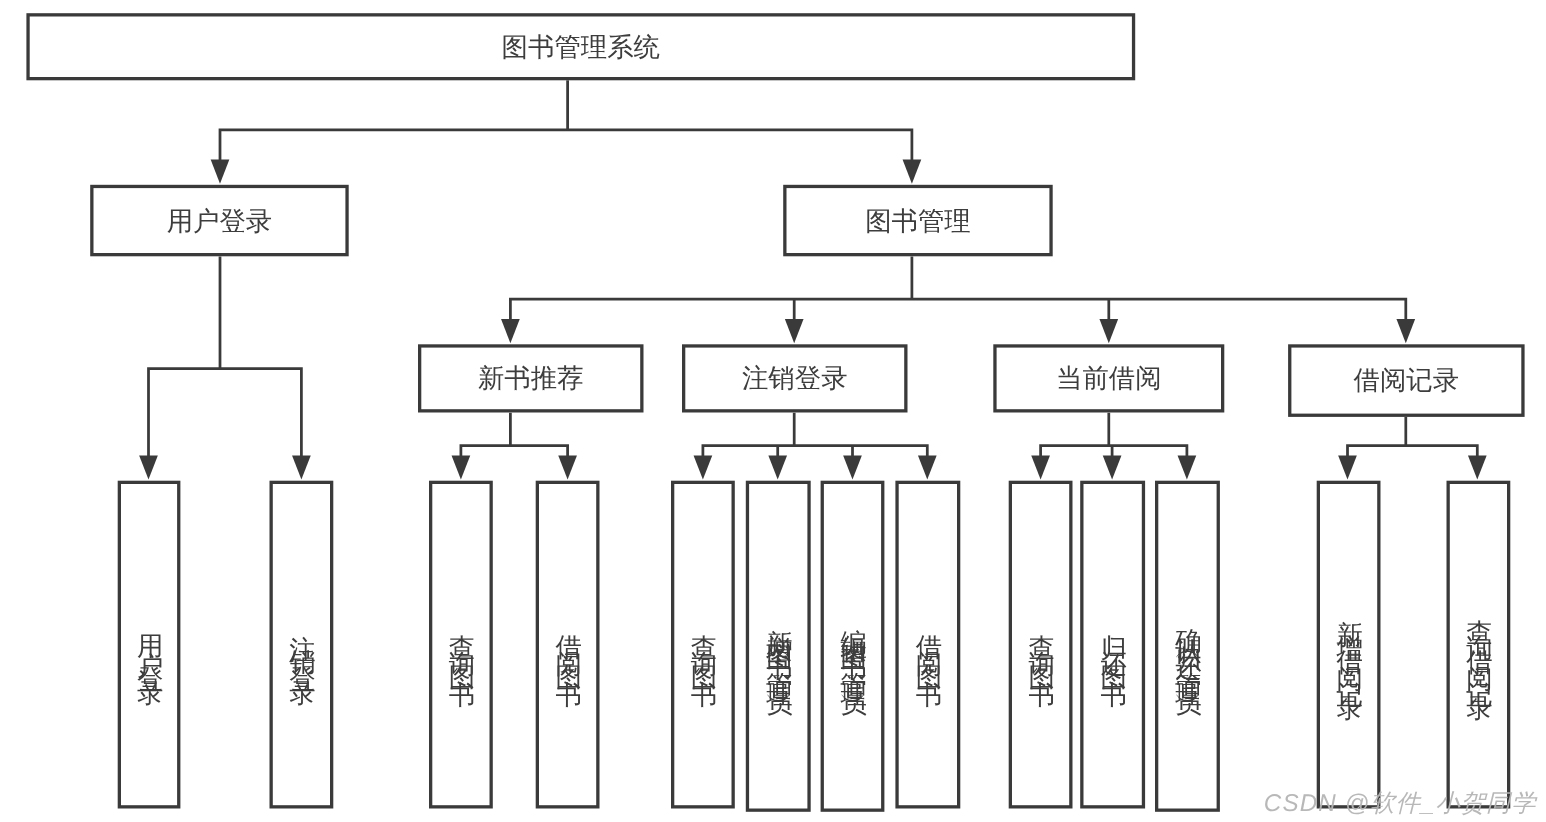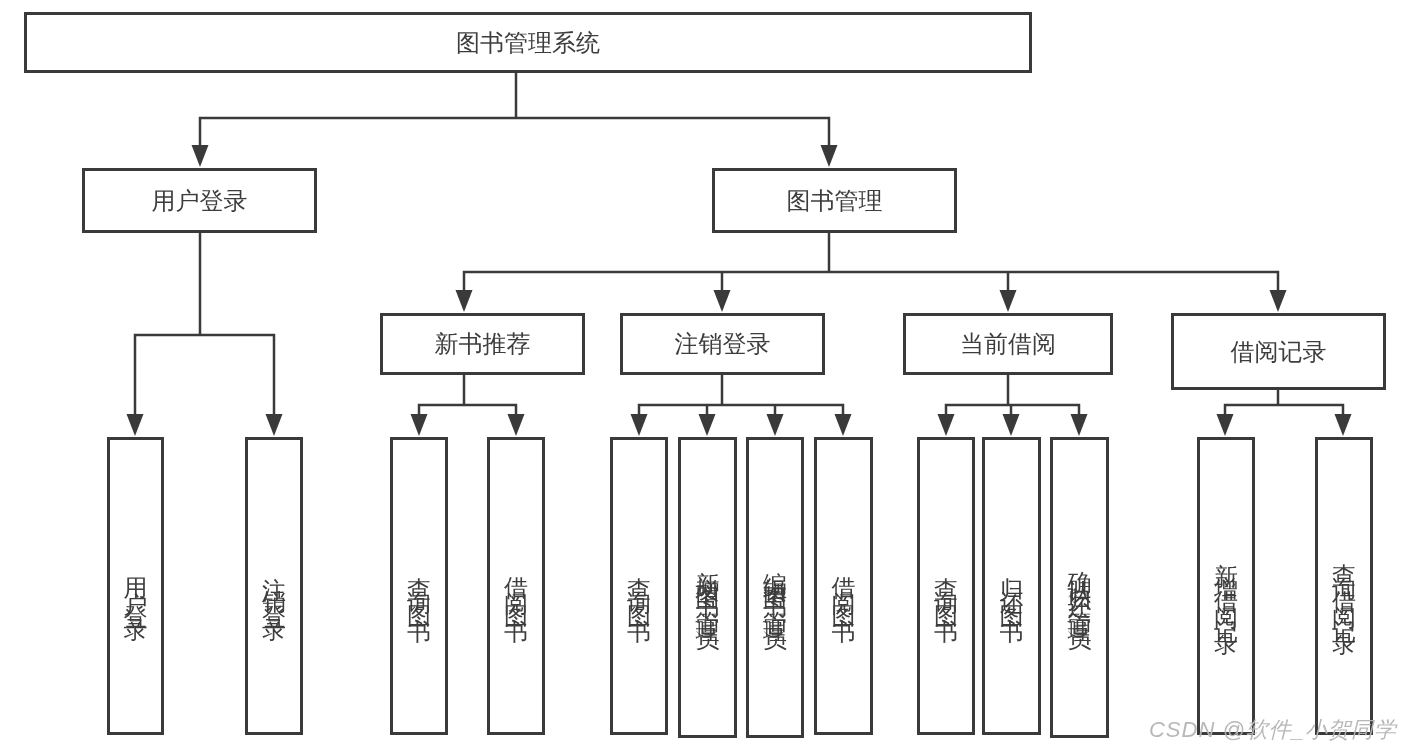--- a/index.html
+++ b/index.html
@@ -116,21 +116,21 @@
   </svg>
 
   <div class="node" style="left:24px; top:12px; width:1008px; height:61px">图书管理系统</div>
 
   <div class="node" style="left:82px; top:168px; width:235px; height:65px">用户登录</div>
   <div class="node" style="left:712px; top:168px; width:245px; height:65px">图书管理</div>
 
   <div class="node" style="left:380px; top:313px; width:205px; height:62px">新书推荐</div>
   <div class="node" style="left:620px; top:313px; width:205px; height:62px">注销登录</div>
   <div class="node" style="left:903px; top:313px; width:210px; height:62px">当前借阅</div>
-  <div class="node" style="left:1171px; top:313px; width:215px; height:77px">借阅记录</div>
+  <div class="node" style="left:1171px; top:313px; width:215px; height:66px">借阅记录</div>
 
   <div class="node v" style="left:107px; top:437px; width:57px; height:298px">用户登录</div>
   <div class="node v" style="left:245px; top:437px; width:58px; height:298px">注销登录</div>
 
   <div class="node v" style="left:390px; top:437px; width:58px; height:298px">查询图书</div>
   <div class="node v" style="left:487px; top:437px; width:58px; height:298px">借阅图书</div>
 
   <div class="node v" style="left:610px; top:437px; width:58px; height:298px">查询图书</div>
   <div class="node v long" style="left:678px; top:437px; width:59px; height:301px">新增图书（管理员）</div>
   <div class="node v long" style="left:746px; top:437px; width:58px; height:301px">编辑图书（管理员）</div>

